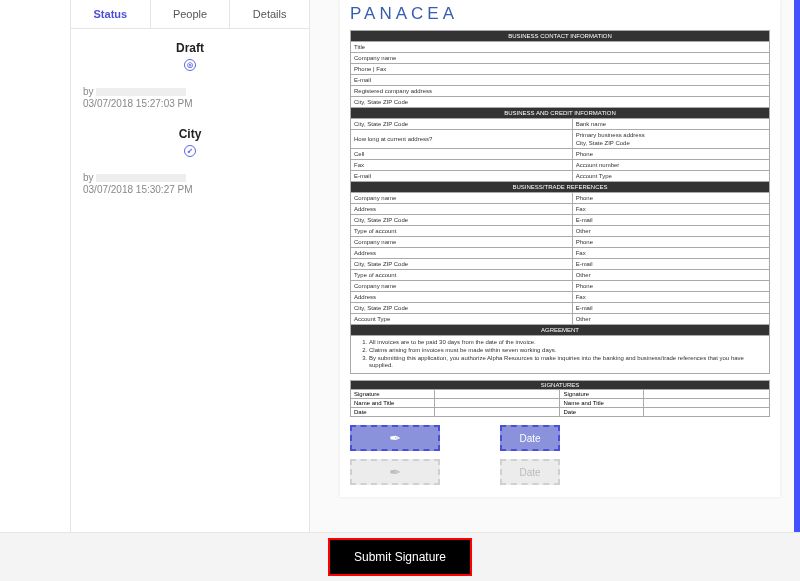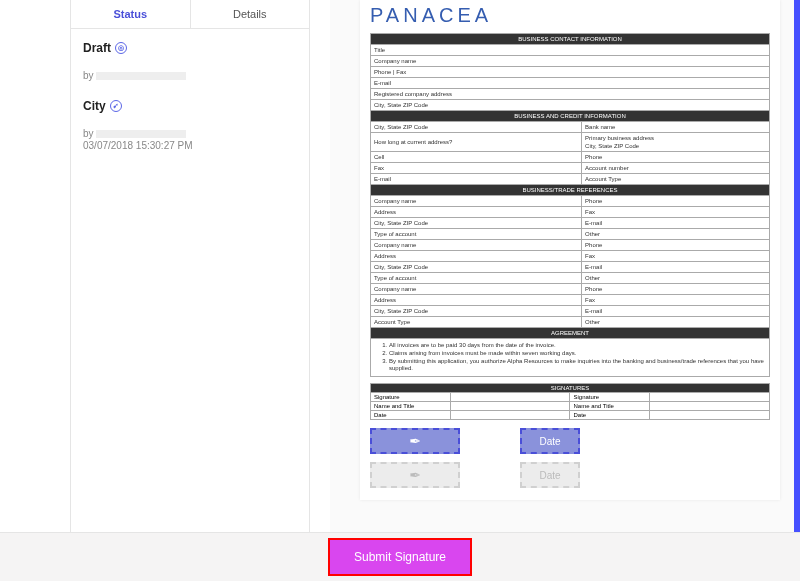--- a/index.html
+++ b/index.html
@@ -8,21 +8,20 @@
     font-family: Arial, sans-serif;
     background: #ffffff;
     width: 800px;
     height: 581px;
     overflow: hidden;
     position: relative;
   }
   .top-region {
     display: flex;
     height: 532px;
-    gap: 20px;
   }
   .sidebar {
     width: 240px;
     background: #fff;
     border-right: 1px solid #e5e5e5;
     border-left: 1px solid #e5e5e5;
     margin-left: 70px;
     padding: 0;
   }
   .tabs {
@@ -49,20 +48,21 @@
   .history-item {
     margin-bottom: 18px;
   }
   .history-title {
     font-size: 12px;
     font-weight: 600;
     color: #222;
     display: flex;
     align-items: center;
     gap: 4px;
+    flex-direction: column;
   }
   .history-icon {
     width: 12px;
     height: 12px;
     border: 1px solid #5c67e6;
     border-radius: 50%;
     display: inline-flex;
     align-items: center;
     justify-content: center;
     font-size: 7px;
@@ -93,21 +93,21 @@
   }
   .doc-page {
     background: #fff;
     width: 100%;
     padding: 4px 10px 12px 10px;
     box-shadow: 0 0 3px rgba(0,0,0,0.08);
   }
   .brand {
     color: #355db0;
     letter-spacing: 4px;
-    font-size: 20px;
+    font-size: 17px;
     font-weight: 400;
     margin: 0 0 6px 0;
   }
   .doc-table {
     width: 100%;
     border-collapse: collapse;
     font-size: 6px;
     color: #333;
   }
   .doc-table td {
@@ -196,45 +196,47 @@
   }
   .footer {
     height: 49px;
     background: #f5f4f4;
     border-top: 1px solid #e5e5e5;
     display: flex;
     align-items: center;
     justify-content: center;
   }
   .submit-btn {
-    background: #d946ef;
+    background: #000000;
     color: #fff;
     padding: 10px 24px;
     font-size: 12px;
     border: 2px solid #ff0000;
     cursor: pointer;
     outline: none;
   }
 </style>
 </head>
 <body>
 
 <div class="top-region">
   <div class="sidebar">
     <div class="tabs">
       <div class="tab active">Status</div>
+      <div class="tab">People</div>
       <div class="tab">Details</div>
     </div>
     <div class="history">
       <div class="history-item">
         <div class="history-title">
           <span>Draft</span>
           <span class="history-icon">◎</span>
         </div>
         <div class="history-by"><span>by</span> <span class="redacted"></span></div>
+        <div class="history-time">03/07/2018 15:27:03 PM</div>
       </div>
       <div class="history-item">
         <div class="history-title">
           <span>City</span>
           <span class="history-icon">➹</span>
         </div>
         <div class="history-by"><span>by</span> <span class="redacted"></span></div>
         <div class="history-time">03/07/2018 15:30:27 PM</div>
       </div>
     </div>

